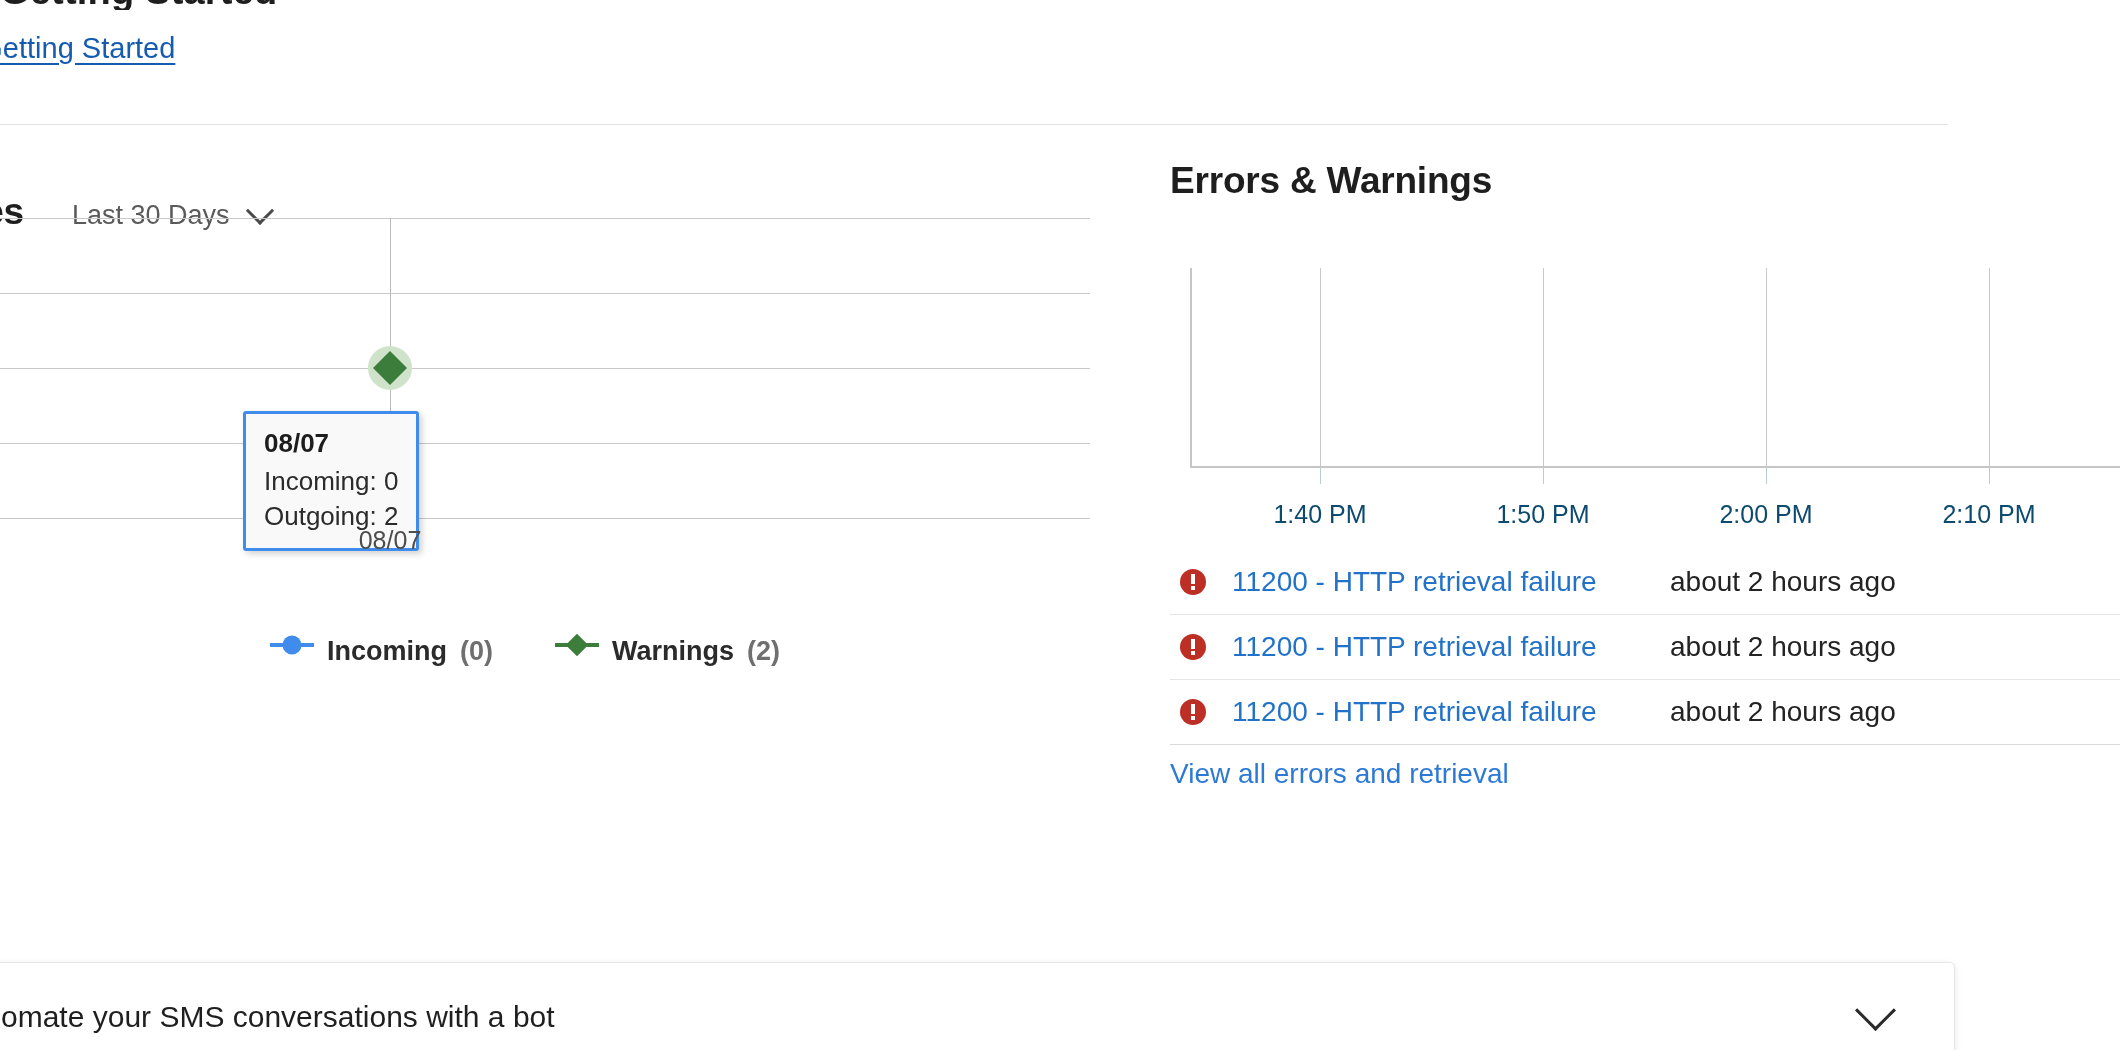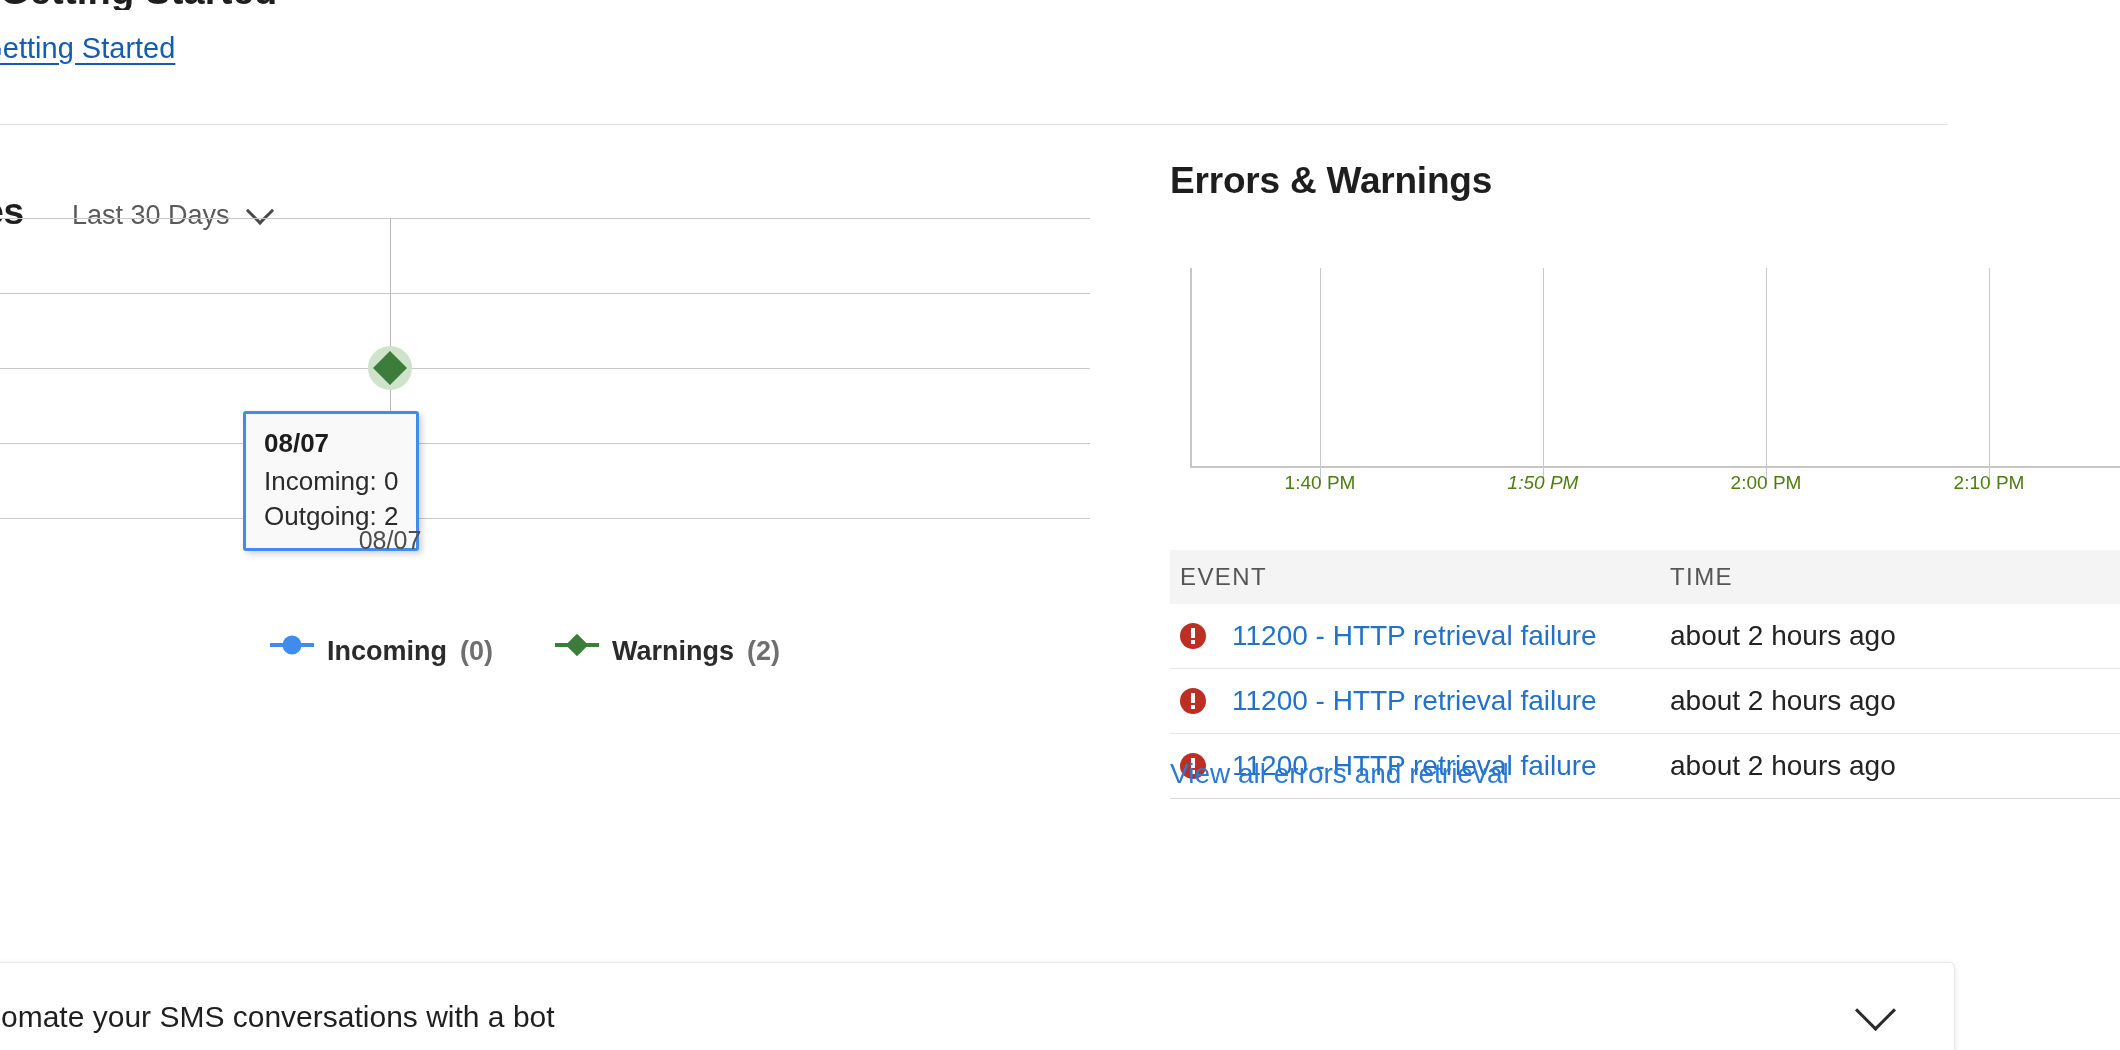--- a/index.html
+++ b/index.html
@@ -267,23 +267,23 @@
   }
   .err-tick-line {
     position: absolute;
     top: 200px;
     width: 1px;
     height: 16px;
     background: #b9cbe0;
   }
   .err-xlabel {
     position: absolute;
-    top: 204px;
-    font-size: 19px;
-    color: #4d7c0f;
+    top: 232px;
+    font-size: 25px;
+    color: #0c4a6e;
     transform: translateX(-50%);
     white-space: nowrap;
   }
 
   
   .events-table {
     position: absolute;
     top: 390px;
     left: 0;
     width: 950px;
@@ -474,30 +474,26 @@
     <div class="err-vgrid" style="left:353px;"></div>
     <div class="err-vgrid" style="left:576px;"></div>
     <div class="err-vgrid" style="left:799px;"></div>
 
     <div class="err-tick-line" style="left:130px;"></div>
     <div class="err-tick-line" style="left:353px;"></div>
     <div class="err-tick-line" style="left:576px;"></div>
     <div class="err-tick-line" style="left:799px;"></div>
 
     <div class="err-xlabel" style="left:130px;">1:40 PM</div>
-    <div class="err-xlabel" style="left:353px;font-style:italic;">1:50 PM</div>
+    <div class="err-xlabel" style="left:353px;">1:50 PM</div>
     <div class="err-xlabel" style="left:576px;">2:00 PM</div>
     <div class="err-xlabel" style="left:799px;">2:10 PM</div>
   </div>
 
   <div class="events-table">
-    <div class="ev-head">
-      <div class="c1">EVENT</div>
-      <div class="c2">TIME</div>
-    </div>
 
     <div class="ev-row">
       <div class="ev-c1">
         <span class="err-icon"></span>
         <a class="ev-link">11200 - HTTP retrieval failure</a>
       </div>
       <div class="ev-c2">about 2 hours ago</div>
     </div>
 
     <div class="ev-row">

